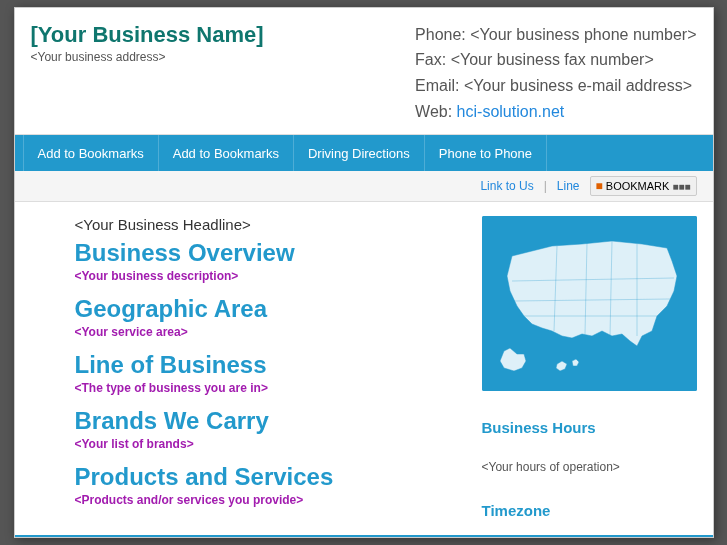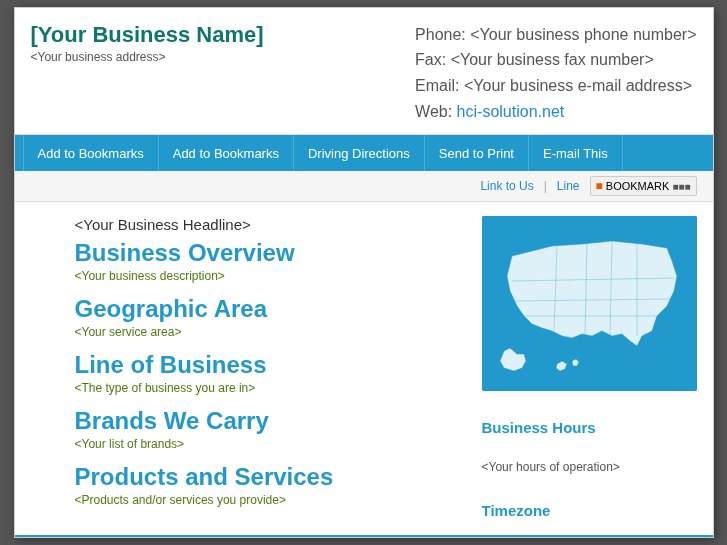--- a/index.html
+++ b/index.html
@@ -124,22 +124,23 @@
       margin-bottom: 6px;
     }
     .section-title {
       font-size: 24px;
       font-weight: bold;
       color: #2299cc;
       margin-bottom: 2px;
     }
     .section-desc {
       font-size: 12px;
-      color: #4d7c0f;
+      color: #a21caf;
       margin-bottom: 12px;
+      font-weight: bold;
     }
     
     .map-container {
       width: 215px;
       height: 175px;
       background: #2299cc;
       border-radius: 2px;
       position: relative;
       overflow: hidden;
       margin-bottom: 12px;
@@ -185,22 +186,21 @@
         <span>Web:</span>
         <a class="web-link">hci-solution.net</a>
       </div>
     </div>
   </div>
 
   <div class="nav-bar">
     <div class="nav-item">Add to Bookmarks</div>
     <div class="nav-item">Add to Bookmarks</div>
     <div class="nav-item">Driving Directions</div>
-    <div class="nav-item">Send to Print</div>
-    <div class="nav-item">E-mail This</div>
+    <div class="nav-item">Phone to Phone</div>
   </div>
 
   <div class="toolbar">
     <a class="toolbar-link">Link to Us</a>
     <span class="toolbar-sep">|</span>
     <a class="toolbar-link">Line</a>
     <div class="bookmark-btn">
       <span class="bookmark-icon">■</span>
       <span>BOOKMARK</span>
       <span style="font-size:10px; color:#555;">■■■</span>

